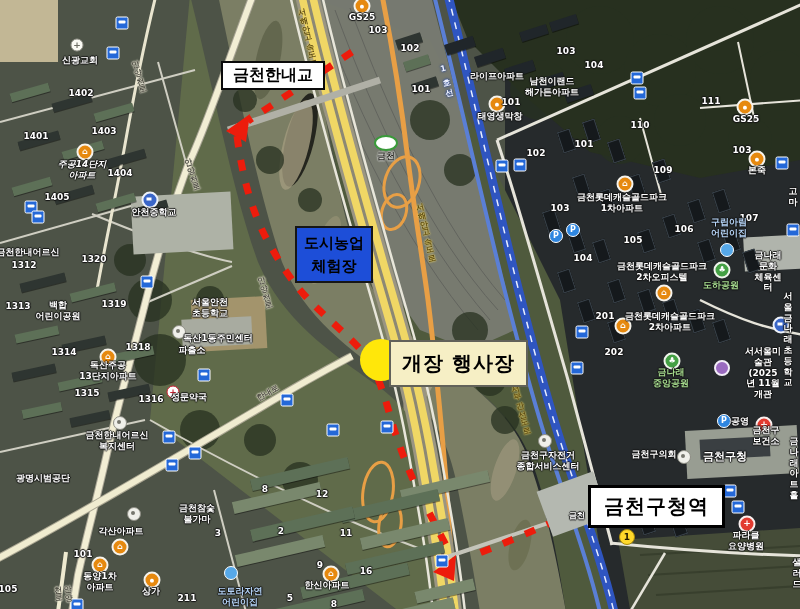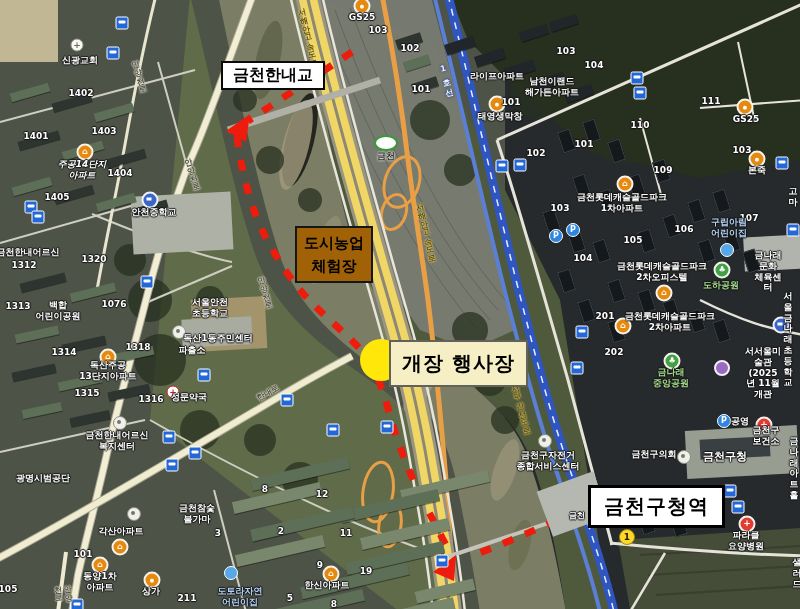--- a/index.html
+++ b/index.html
@@ -50,21 +50,21 @@
             color:#c23;font:bold 9px/10px "DejaVu Sans",sans-serif;text-align:center;}
   .mk-pharm::after{content:"+";}
   .mk-church{width:11px;height:11px;background:#fafaf4;border:1px solid #97978e;border-radius:50%;
              color:#6b6b62;font:bold 9px/10px "DejaVu Sans",sans-serif;text-align:center;}
   .mk-church::after{content:"+";}
   .mk-daycare{width:12px;height:12px;background:#56a8e8;border:1px solid #fff;border-radius:50%;}
   .mk-ic{width:20px;height:12px;background:#fff;border:2px solid #3a9a3a;border-radius:50%;}
   
   .callout{position:absolute;z-index:50;font-weight:bold;color:#000;text-align:center;white-space:pre-line;}
   #co-hannae{left:221px;top:61px;background:#fff;border:2px solid #0a0a0a;font-size:16px;padding:2px 10px;}
-  #co-farm{left:295px;top:226px;background:#a16207;border:2px solid #161616;font-size:15px;padding:4px 7px;line-height:1.5;}
+  #co-farm{left:295px;top:226px;background:#1d4ed8;border:2px solid #161616;font-size:15px;padding:4px 7px;line-height:1.5;}
   #co-anyang{left:396px;top:285px;background:#f0f0ee;border:2px solid #3a3a3a;font-size:14px;padding:2px 9px;}
   #co-event{left:389px;top:340px;background:#f6efc5;border:2px solid #62625a;font-size:20px;padding:8px 11px;letter-spacing:1px;}
   #co-doksan{left:259px;top:514px;background:#ececea;border:2px solid #3a3a3a;font-size:14px;padding:2px 9px;}
   #co-station{left:588px;top:485px;background:#fff;border:3px solid #000;font-size:20px;padding:5px 13px;letter-spacing:1px;}
   #event-circle{position:absolute;left:360px;top:339px;width:42px;height:42px;background:#ffe70a;
                 border-radius:50%;z-index:40;}
 </style>
 </head>
 <body>
 
@@ -296,21 +296,21 @@
 아파트</div>
     <div class="ml" style="left: 120px; top: 173px; transform: translate(-50%, -50%);">1404</div>
     <div class="ml" style="left: 57px; top: 197px; transform: translate(-50%, -50%);">1405</div>
     <div class="ml" style="left: 154px; top: 212px; transform: translate(-50%, -50%);">안천중학교</div>
     <div class="ml" style="left: 28px; top: 252px; transform: translate(-50%, -50%);">금천한내어르신</div>
     <div class="ml" style="left: 24px; top: 265px; transform: translate(-50%, -50%);">1312</div>
     <div class="ml" style="left: 94px; top: 259px; transform: translate(-50%, -50%);">1320</div>
     <div class="ml" style="left: 18px; top: 306px; transform: translate(-50%, -50%);">1313</div>
     <div class="ml" style="left: 58px; top: 311px; transform: translate(-50%, -50%);">백합
 어린이공원</div>
-    <div class="ml" style="left: 114px; top: 304px; transform: translate(-50%, -50%);">1076</div>
+    <div class="ml" style="left: 114px; top: 304px; transform: translate(-50%, -50%);">1319</div>
     <div class="ml" style="left: 210px; top: 308px; transform: translate(-50%, -50%);">서울안천
 초등학교</div>
     <div class="ml" style="left: 218px; top: 338px; transform: translate(-50%, -50%);">독산1동주민센터</div>
     <div class="ml" style="left: 192px; top: 350px; transform: translate(-50%, -50%);">파출소</div>
     <div class="ml" style="left: 64px; top: 352px; transform: translate(-50%, -50%);">1314</div>
     <div class="ml" style="left: 138px; top: 347px; transform: translate(-50%, -50%);">1318</div>
     <div class="ml" style="left: 108px; top: 371px; transform: translate(-50%, -50%);">독산주공
 13단지아파트</div>
     <div class="ml" style="left: 87px; top: 393px; transform: translate(-50%, -50%);">1315</div>
     <div class="ml" style="left: 151px; top: 399px; transform: translate(-50%, -50%);">1316</div>
@@ -329,21 +329,21 @@
     <div class="ml" style="left: 187px; top: 598px; transform: translate(-50%, -50%);">211</div>
     <div class="ml ml-blue" style="left: 240px; top: 597px; transform: translate(-50%, -50%);">도토라자연
 어린이집</div>
     <div class="ml" style="left: 327px; top: 585px; transform: translate(-50%, -50%);">한신아파트</div>
     <div class="ml" style="left: 265px; top: 489px; transform: translate(-50%, -50%);">8</div>
     <div class="ml" style="left: 322px; top: 494px; transform: translate(-50%, -50%);">12</div>
     <div class="ml" style="left: 218px; top: 533px; transform: translate(-50%, -50%);">3</div>
     <div class="ml" style="left: 281px; top: 531px; transform: translate(-50%, -50%);">2</div>
     <div class="ml" style="left: 346px; top: 533px; transform: translate(-50%, -50%);">11</div>
     <div class="ml" style="left: 320px; top: 565px; transform: translate(-50%, -50%);">9</div>
-    <div class="ml" style="left: 366px; top: 571px; transform: translate(-50%, -50%);">19</div>
+    <div class="ml" style="left: 366px; top: 571px; transform: translate(-50%, -50%);">16</div>
     <div class="ml" style="left: 290px; top: 598px; transform: translate(-50%, -50%);">5</div>
     <div class="ml" style="left: 334px; top: 604px; transform: translate(-50%, -50%);">8</div>
     <div class="ml" style="left: 362px; top: 17px; transform: translate(-50%, -50%);">GS25</div>
     <div class="ml" style="left: 378px; top: 30px; transform: translate(-50%, -50%);">103</div>
     <div class="ml" style="left: 410px; top: 48px; transform: translate(-50%, -50%);">102</div>
     <div class="ml" style="left: 421px; top: 89px; transform: translate(-50%, -50%);">101</div>
     <div class="ml" style="left: 497px; top: 76px; transform: translate(-50%, -50%);">라이프아파트</div>
     <div class="ml" style="left: 552px; top: 87px; transform: translate(-50%, -50%);">남천이랜드
 해가든아파트</div>
     <div class="ml" style="left: 566px; top: 51px; transform: translate(-50%, -50%);">103</div>

